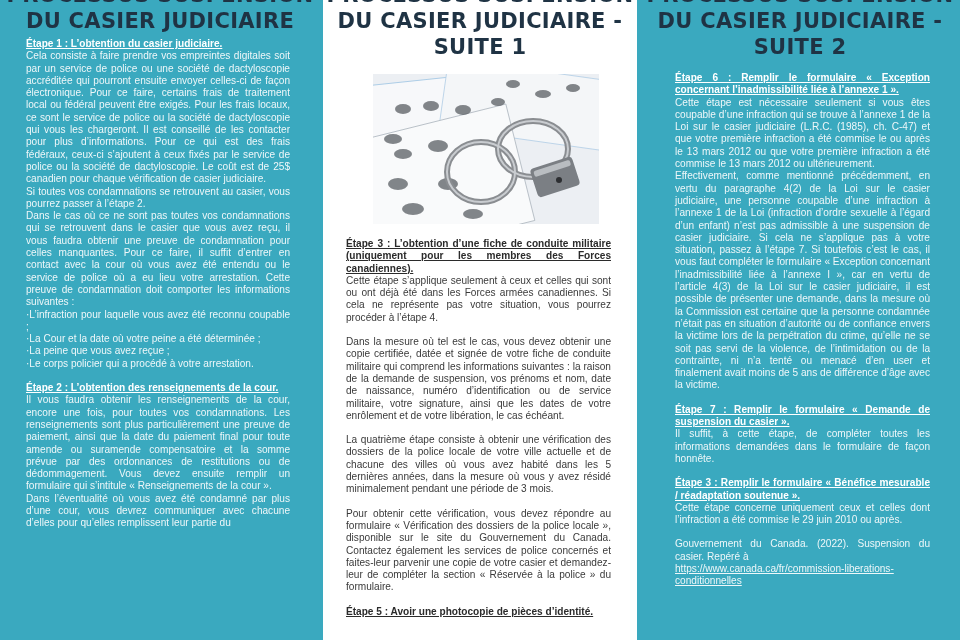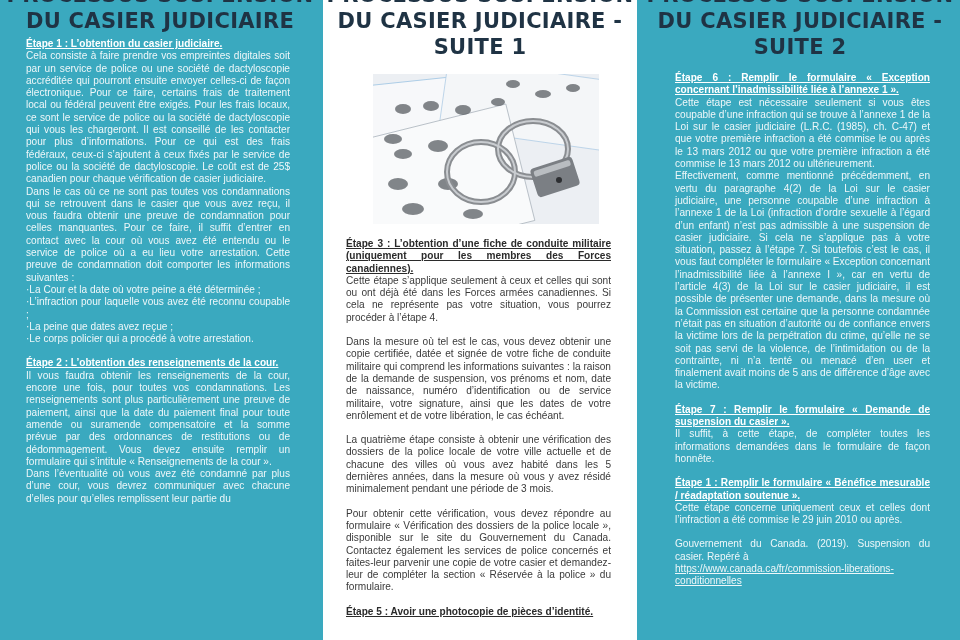--- a/index.html
+++ b/index.html
@@ -37,24 +37,25 @@
 <body>
 
 <section class="page p1">
   <h1 class="title">
     <span class="para">PROCESSUS SUSPENSION</span>
     <span class="para">DU CASIER JUDICIAIRE</span>
   </h1>
   <div class="content">
     <span class="para step-head">Étape 1 : L’obtention du casier judiciaire.</span>
     <span class="para">Cela consiste à faire prendre vos empreintes digitales soit par un service de police ou une société de dactyloscopie accréditée qui pourront ensuite envoyer celles-ci de façon électronique. Pour ce faire, certains frais de traitement local ou fédéral peuvent être exigés. Pour les frais locaux, ce sont le service de police ou la société de dactyloscopie qui vous les chargeront. Il est conseillé de les contacter pour plus d’informations. Pour ce qui est des frais fédéraux, ceux-ci s’ajoutent à ceux fixés par le service de police ou la société de dactyloscopie. Le coût est de 25$ canadien pour chaque vérification de casier judiciaire.</span>
+    <span class="para">Si toutes vos condamnations se retrouvent au casier, vous pourrez passer à l’étape 2.</span>
     <span class="para">Dans le cas où ce ne sont pas toutes vos condamnations qui se retrouvent dans le casier que vous avez reçu, il vous faudra obtenir une preuve de condamnation pour celles manquantes. Pour ce faire, il suffit d’entrer en contact avec la cour où vous avez été entendu ou le service de police où a eu lieu votre arrestation. Cette preuve de condamnation doit comporter les informations suivantes :</span>
+    <span class="para">·L’infraction pour laquelle vous avez été reconnu coupable ;</span>
     <span class="para">·La Cour et la date où votre peine a été déterminée ;</span>
-    <span class="para">·L’infraction pour laquelle vous avez été reconnu coupable ;</span>
-    <span class="para">·La peine que dates avez reçue ;</span>
+    <span class="para">·La peine que vous avez reçue ;</span>
     <span class="para">·Le corps policier qui a procédé à votre arrestation.</span>
     <div class="gap"></div>
     <span class="para step-head">Étape 2 : L’obtention des renseignements de la cour.</span>
     <span class="para">Il vous faudra obtenir les renseignements de la cour, encore une fois, pour toutes vos condamnations. Les renseignements sont plus particulièrement une preuve de paiement, ainsi que la date du paiement final pour toute amende ou suramende compensatoire et la somme prévue par des ordonnances de restitutions ou de dédommagement. Vous devez ensuite remplir un formulaire qui s’intitule « Renseignements de la cour ».</span>
     <span class="para">Dans l’éventualité où vous avez été condamné par plus d’une cour, vous devrez communiquer avec chacune d’elles pour qu’elles remplissent leur partie du</span>
   </div>
 </section>
 
 <section class="page p2">
   <h1 class="title">
@@ -119,19 +120,19 @@
     <span class="para">SUITE 2</span>
   </h1>
   <div class="content">
     <span class="para step-head">Étape 6 : Remplir le formulaire « Exception concernant l’inadmissibilité liée à l’annexe 1 ».</span>
     <span class="para">Cette étape est nécessaire seulement si vous êtes coupable d’une infraction qui se trouve à l’annexe 1 de la Loi sur le casier judiciaire (L.R.C. (1985), ch. C-47) et que votre première infraction a été commise le ou après le 13 mars 2012 ou que votre première infraction a été commise le 13 mars 2012 ou ultérieurement.</span>
     <span class="para">Effectivement, comme mentionné précédemment, en vertu du paragraphe 4(2) de la Loi sur le casier judiciaire, une personne coupable d’une infraction à l’annexe 1 de la Loi (infraction d’ordre sexuelle à l’égard d’un enfant) n’est pas admissible à une suspension de casier judiciaire. Si cela ne s’applique pas à votre situation, passez à l’étape 7. Si toutefois c’est le cas, il vous faut compléter le formulaire « Exception concernant l’inadmissibilité liée à l’annexe I », car en vertu de l’article 4(3) de la Loi sur le casier judiciaire, il est possible de présenter une demande, dans la mesure où la Commission est certaine que la personne condamnée n’était pas en situation d’autorité ou de confiance envers la victime lors de la perpétration du crime, qu’elle ne se soit pas servi de la violence, de l’intimidation ou de la contrainte, ni n’a tenté ou menacé d’en user et finalement avait moins de 5 ans de différence d’âge avec la victime.</span>
     <div class="gap"></div>
     <span class="para step-head">Étape 7 : Remplir le formulaire « Demande de suspension du casier ».</span>
     <span class="para">Il suffit, à cette étape, de compléter toutes les informations demandées dans le formulaire de façon honnête.</span>
     <div class="gap"></div>
-    <span class="para step-head">Étape 1 : Remplir le formulaire « Bénéfice mesurable / réadaptation soutenue ».</span>
+    <span class="para step-head">Étape 3 : Remplir le formulaire « Bénéfice mesurable / réadaptation soutenue ».</span>
     <span class="para">Cette étape concerne uniquement ceux et celles dont l’infraction a été commise le 29 juin 2010 ou après.</span>
     <div class="gap"></div>
-    <span class="para">Gouvernement du Canada. (2019). Suspension du casier. Repéré à</span>
+    <span class="para">Gouvernement du Canada. (2022). Suspension du casier. Repéré à</span>
     <span class="para link">https://www.canada.ca/fr/commission-liberations-conditionnelles</span>
   </div>
 </section>
 
 </body></html>

